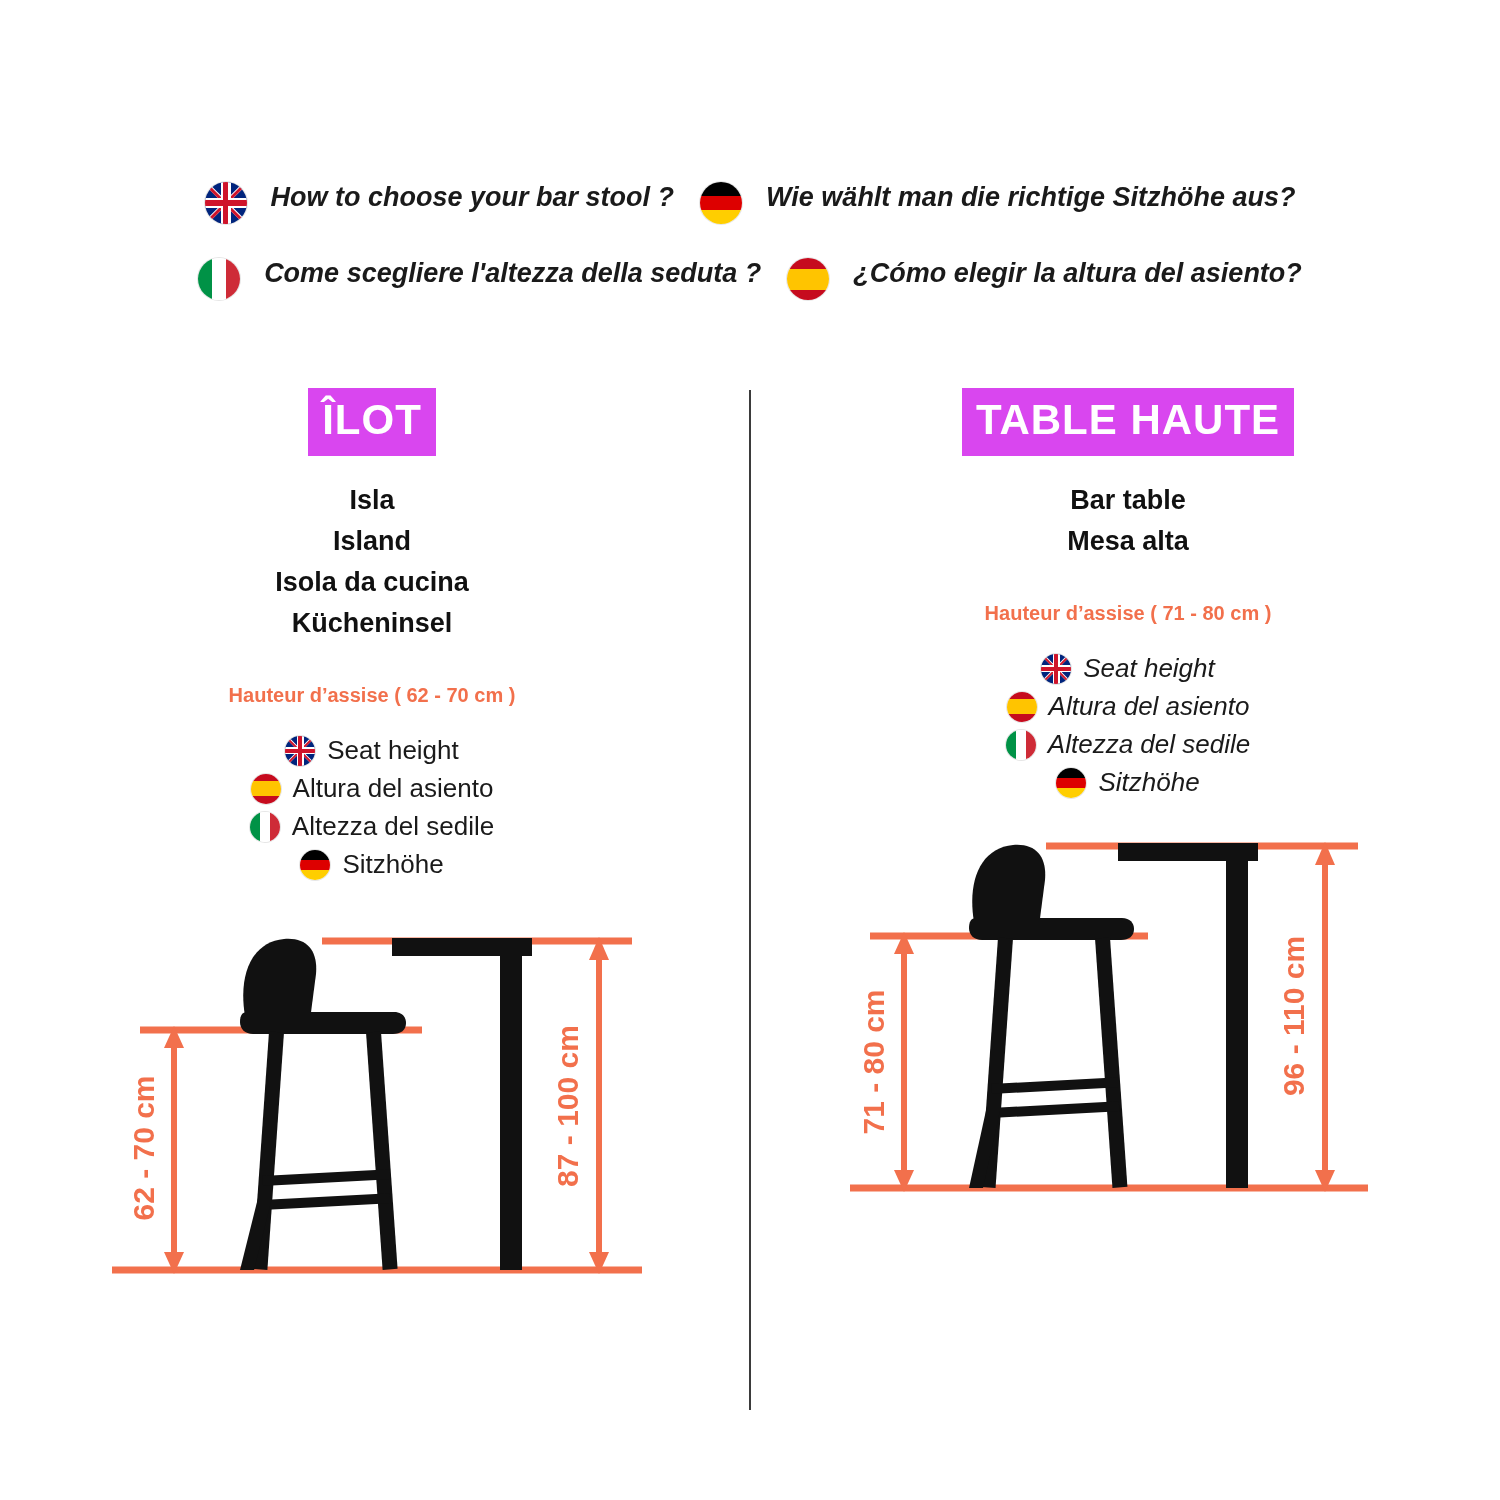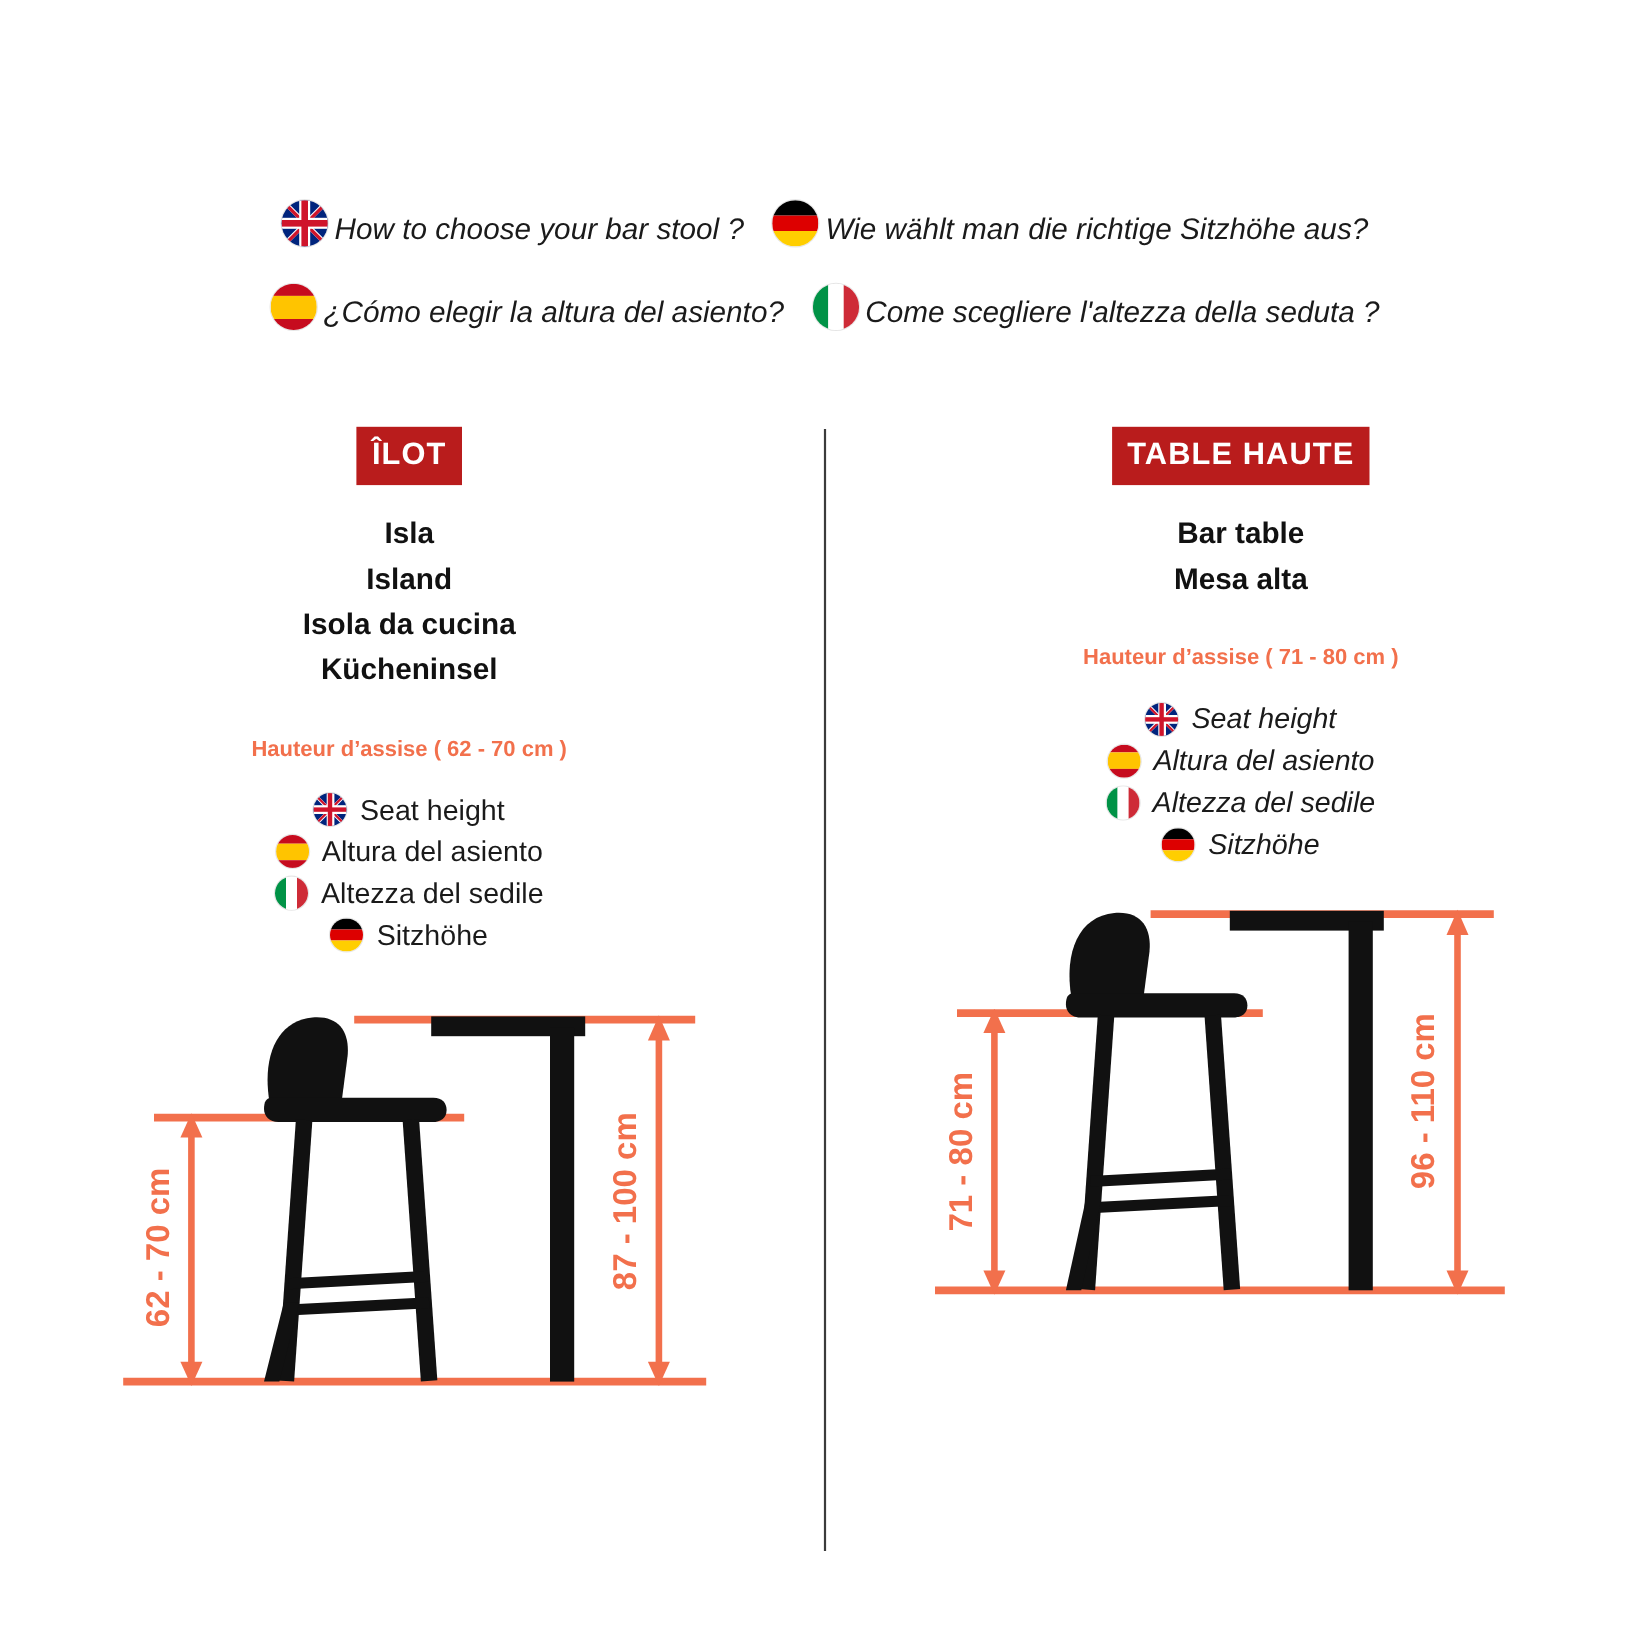--- a/index.html
+++ b/index.html
@@ -40,22 +40,23 @@
     display: flex;
     justify-content: center;
     align-items: center;
     gap: 26px;
   }
   .sub-row.row1 { top: 182px; }
   .sub-row.row2 { top: 258px; }
 
   .sub-item {
     display: flex;
-    align-items: flex-end;
-    gap: 6px;
+    align-items: flex-start;
+    gap: 24px;
+    font-weight: bold;
   }
   .sub-item .txt {
     font-size: 27px;
     font-style: italic;
     color: #1a1a1a;
     white-space: nowrap;
   }
 
   
   .flag {
@@ -135,23 +136,23 @@
     width: 700px;
   }
   .col.left { left: 22px; }
   .col.right { left: 778px; }
 
   .cat-badge-wrap {
     text-align: center;
   }
   .cat-badge {
     display: inline-block;
-    background: #b91c1c;
+    background: #d946ef;
     color: #ffffff;
-    font-size: 28px;
+    font-size: 42px;
     font-weight: bold;
     letter-spacing: 1px;
     padding: 10px 14px 14px;
     line-height: 1.05;
   }
 
   .cat-syn {
     margin-top: 24px;
     text-align: center;
     font-size: 27px;
@@ -226,34 +227,34 @@
         <span class="s s1"></span>
           <span class="s s2"></span>
           <span class="s s3"></span>
       </span>
       <span class="txt">Wie wählt man die richtige Sitzhöhe aus?</span>
     </div>
   </div>
 
   <div class="sub-row row2">
     <div class="sub-item">
+      <span class="flag flag-it sz-big">
+        <span class="s s1"></span>
+          <span class="s s2"></span>
+          <span class="s s3"></span>
+      </span>
+      <span class="txt">Come scegliere l'altezza della seduta ?</span>
+    </div>
+    <div class="sub-item">
       <span class="flag flag-es sz-big">
         <span class="s s1"></span>
           <span class="s s2"></span>
           <span class="s s3"></span>
       </span>
       <span class="txt">¿Cómo elegir la altura del asiento?</span>
-    </div>
-    <div class="sub-item">
-      <span class="flag flag-it sz-big">
-        <span class="s s1"></span>
-          <span class="s s2"></span>
-          <span class="s s3"></span>
-      </span>
-      <span class="txt">Come scegliere l'altezza della seduta ?</span>
     </div>
   </div>
 
   <div class="divider"></div>
 
   <div class="col left">
     <div class="cat-badge-wrap">
       <span class="cat-badge">ÎLOT</span>
     </div>
 

